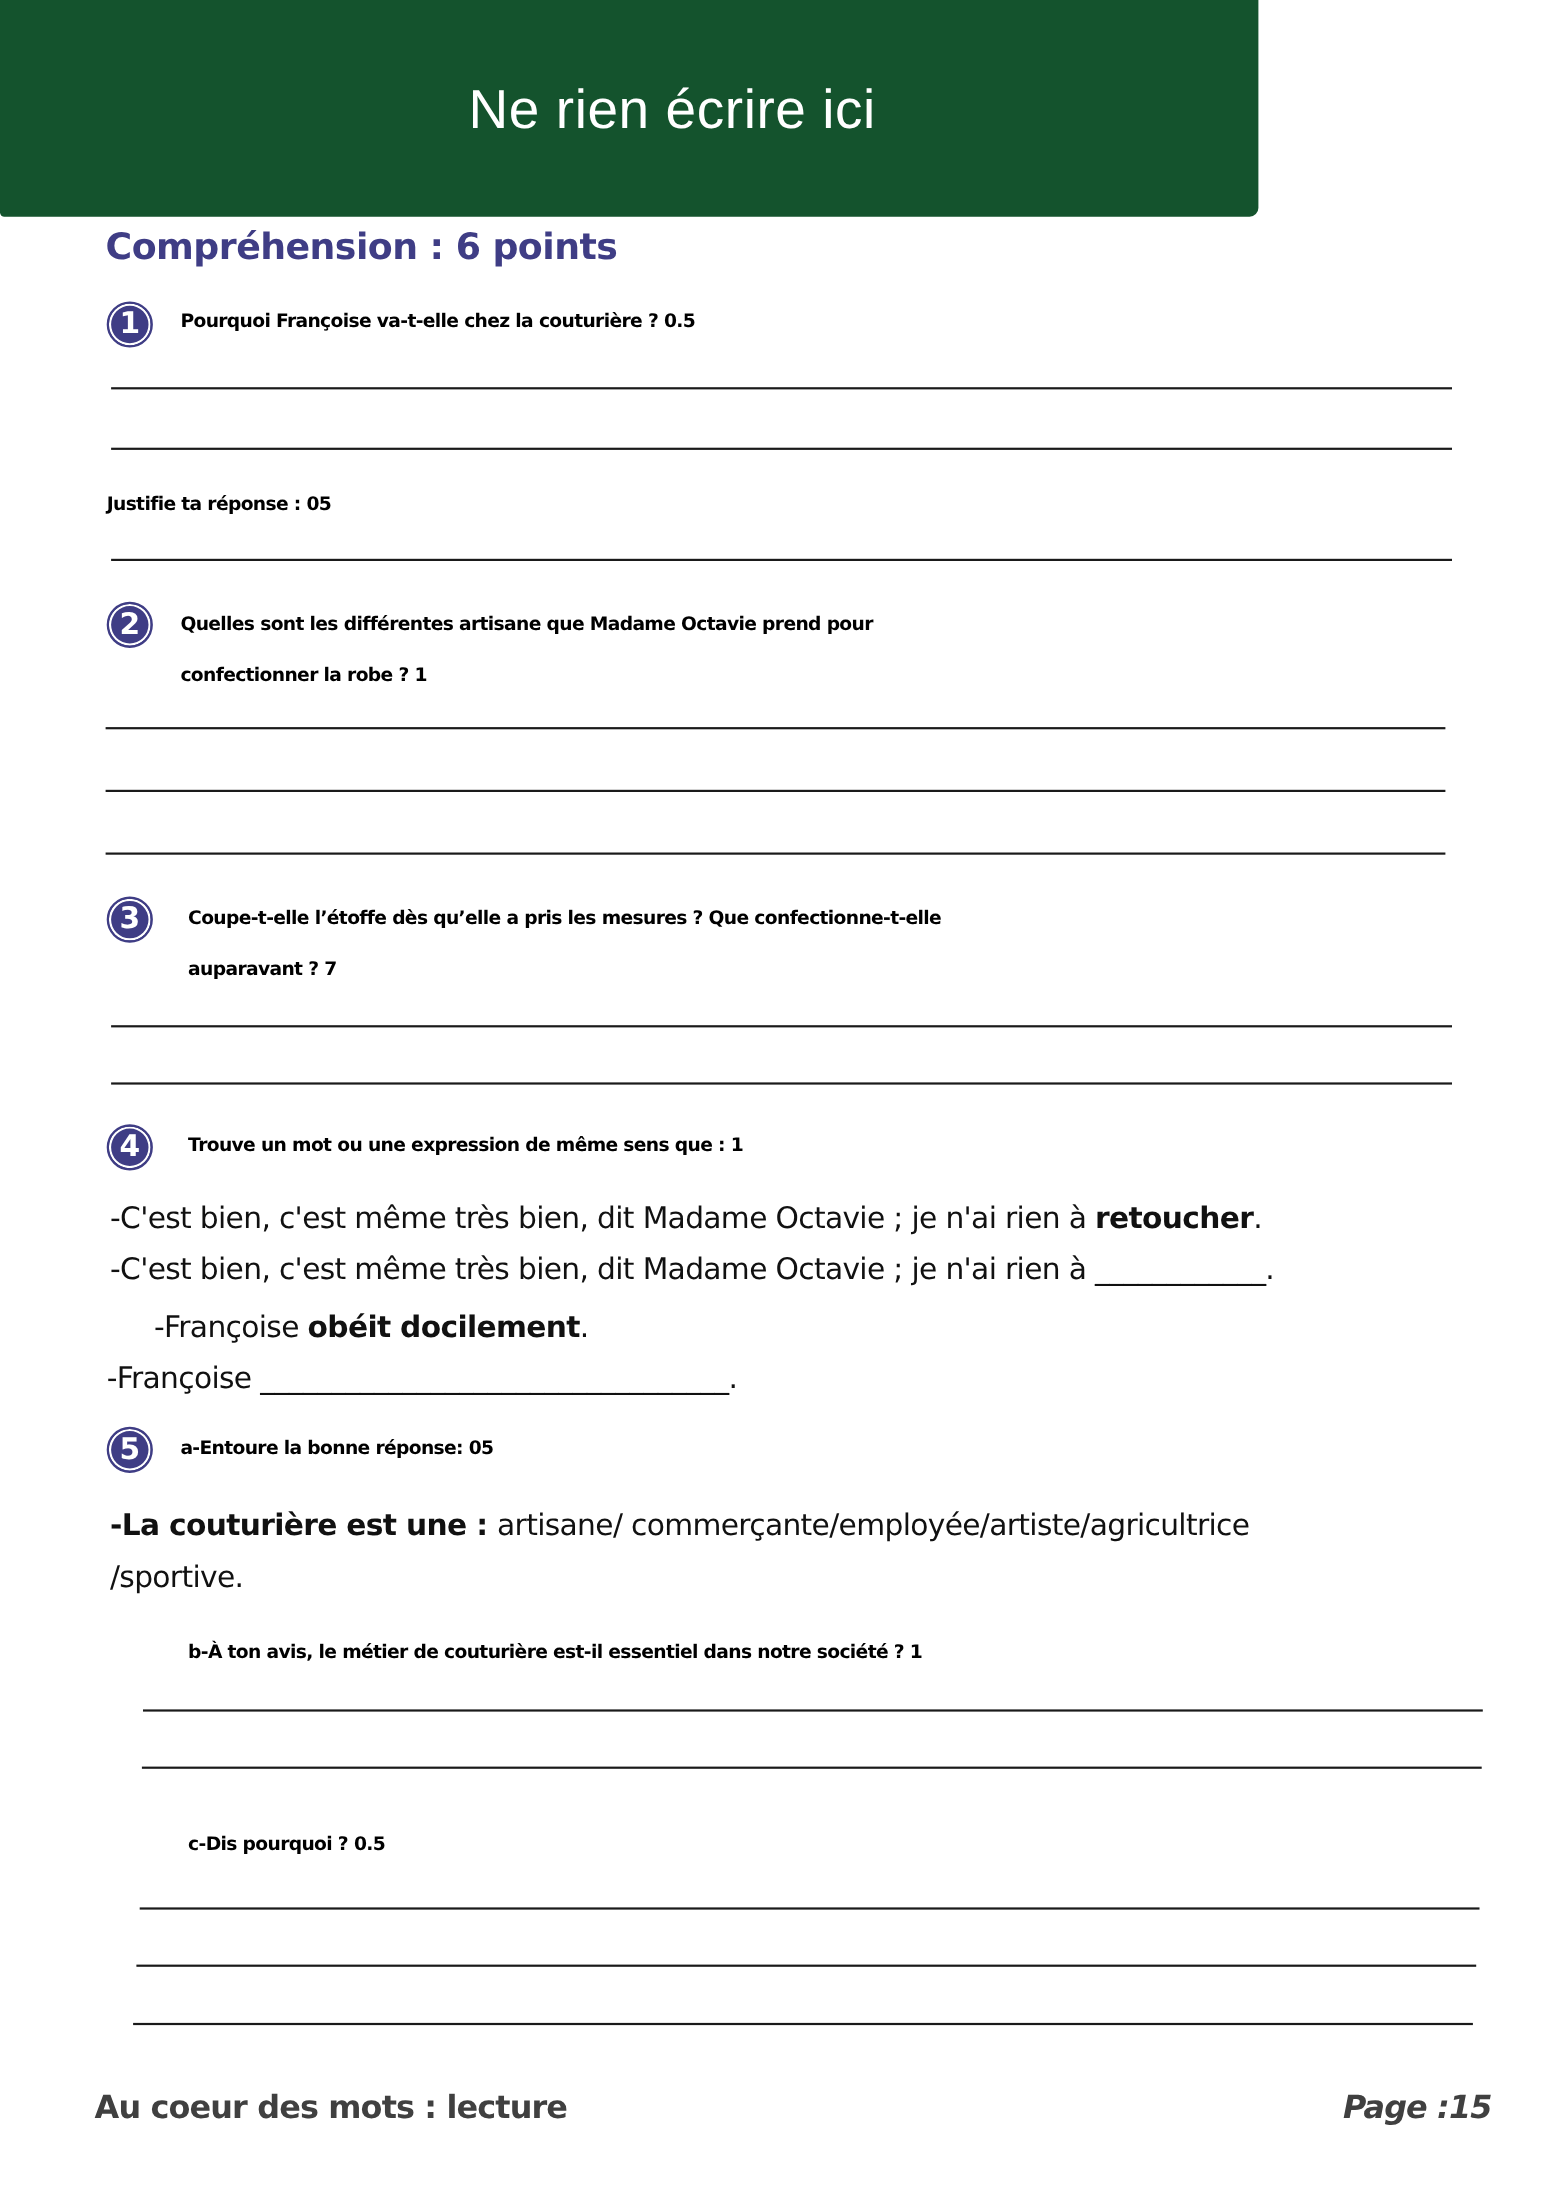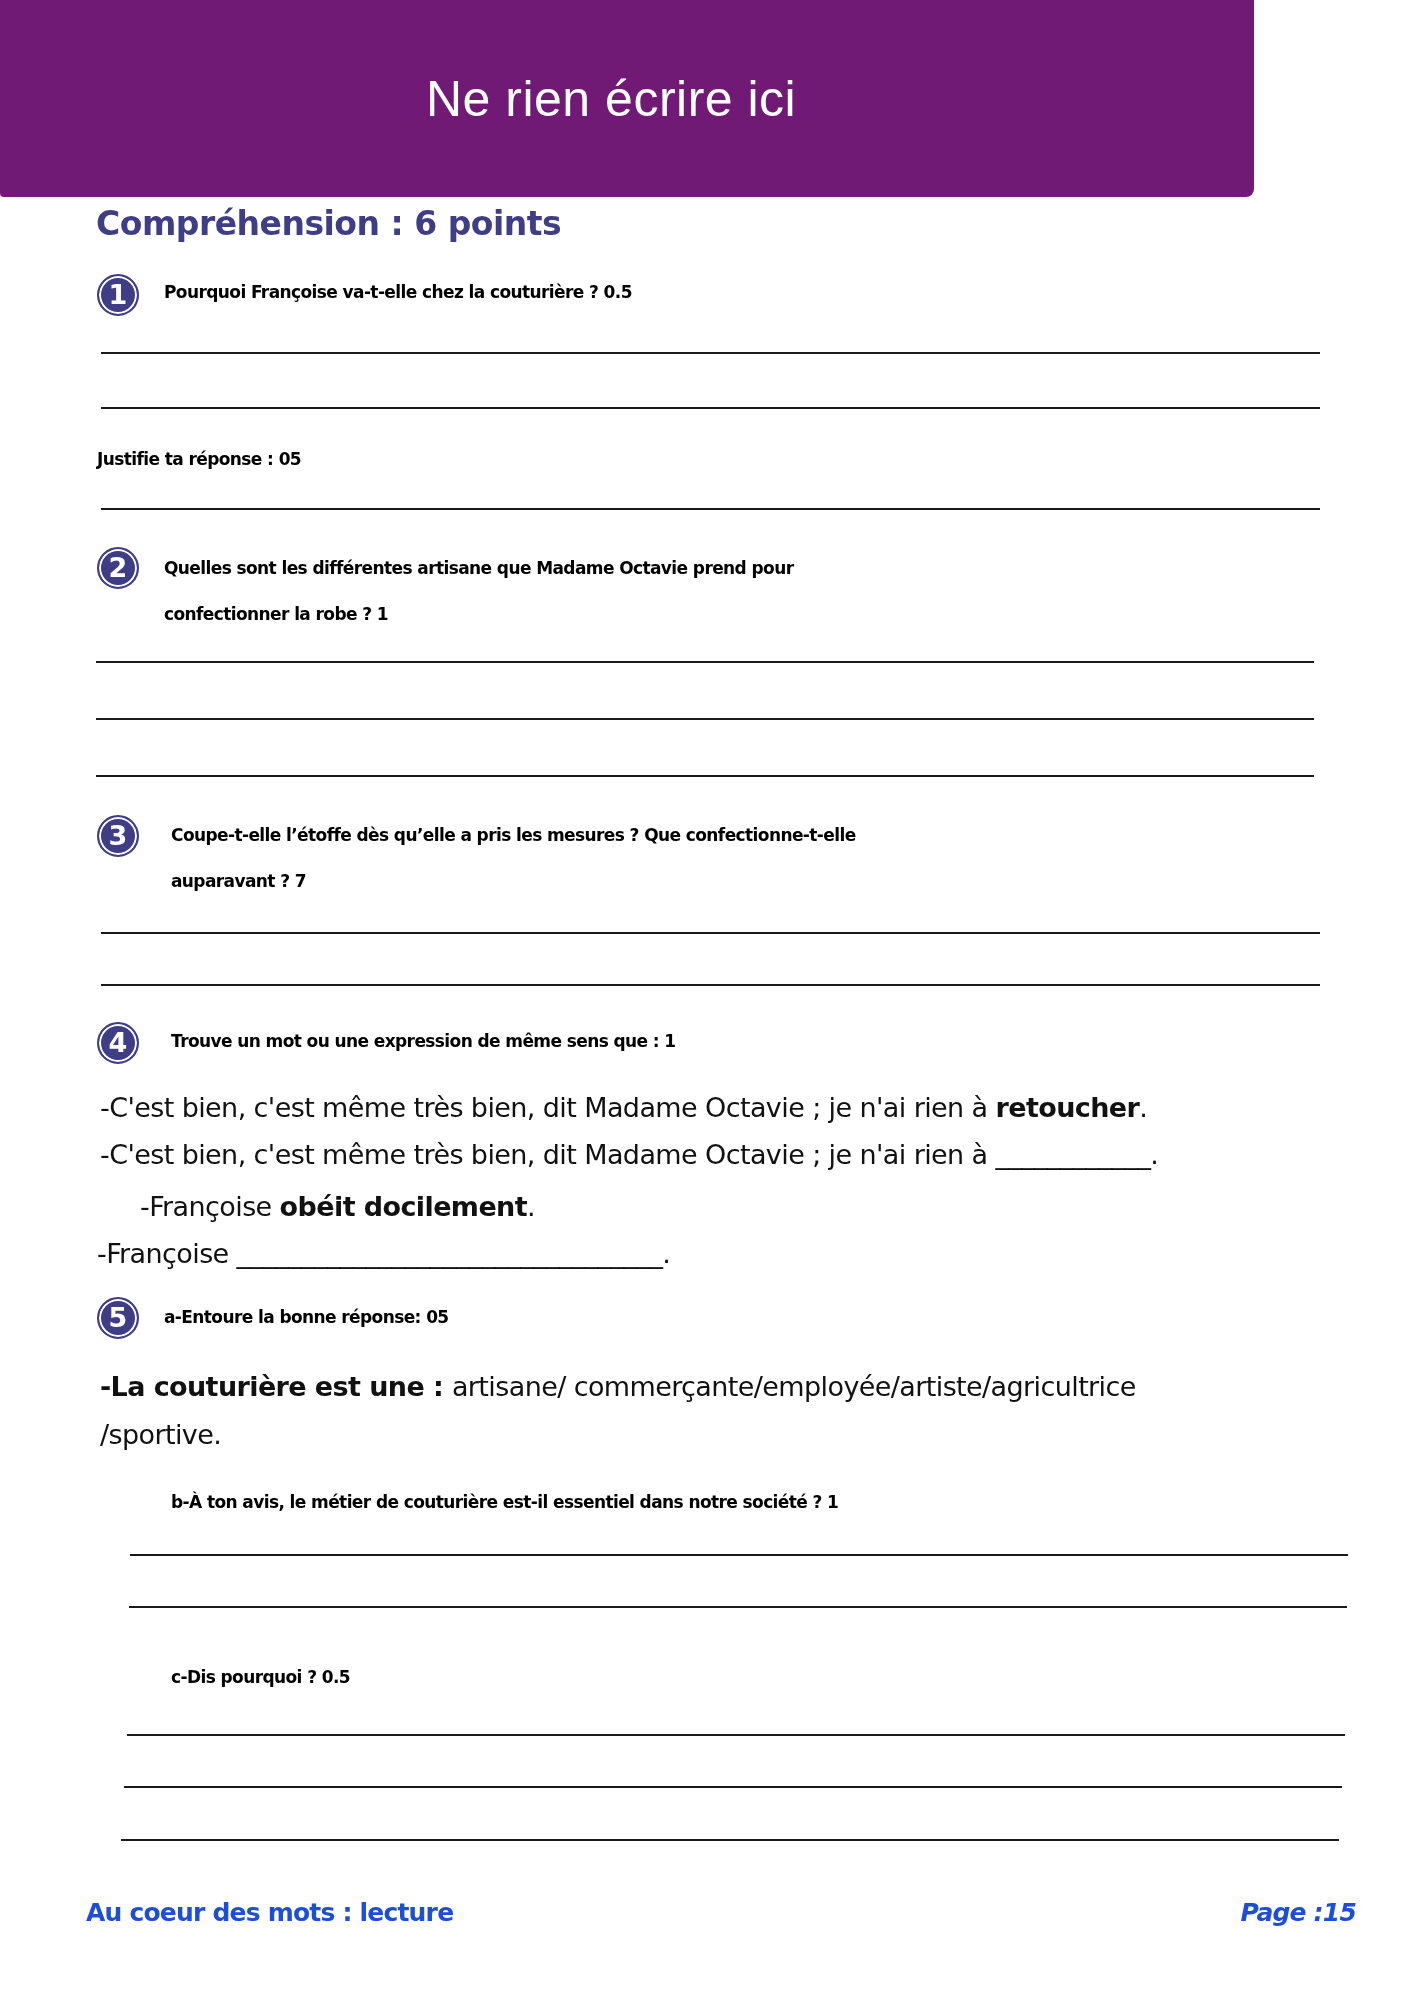--- a/index.html
+++ b/index.html
@@ -1,21 +1,21 @@
 <!DOCTYPE html>
 <html><head>
 <meta charset="utf-8">
 <style>
   * { box-sizing: border-box; margin: 0; padding: 0; }
   html, body { width: 1414px; height: 1999px; background: #ffffff; overflow: hidden; }
   body { position: relative; font-family: "DejaVu Sans", sans-serif; color: #000; }
 
   .header {
-    position: absolute; left: 0; top: 0; width: 1254px; height: 197px;
-    background: #701a75; border-bottom-right-radius: 8px; border-bottom-left-radius: 4px;
+    position: absolute; left: 0; top: 0; width: 1144px; height: 197px;
+    background: #14532d; border-bottom-right-radius: 8px; border-bottom-left-radius: 4px;
   }
   .header-title {
     position: absolute; left: 426px; top: 70px;
     font-family: "Liberation Sans", sans-serif; font-size: 50px; color: #ffffff;
     letter-spacing: 0.5px;
   }
 
   .section-title {
     position: absolute; left: 96px; top: 204px;
     font-family: "DejaVu Sans", sans-serif; font-weight: bold; font-size: 33px;
@@ -40,21 +40,21 @@
     line-height: 36px; letter-spacing: -0.6px; color: #111; white-space: nowrap;
   }
   .body-text b { font-weight: bold; }
 
   .answer-line {
     position: absolute; height: 2px; background: #1a1a1a;
   }
 
   .footer-left, .footer-right {
     position: absolute; top: 1898px; font-family: "DejaVu Sans", sans-serif;
-    font-weight: bold; font-size: 25px; color: #1d4ed8; letter-spacing: -0.8px;
+    font-weight: bold; font-size: 29px; color: #404040; letter-spacing: -0.8px;
   }
   .footer-left { left: 86px; }
   .footer-right { right: 58px; font-style: italic; }
 </style>
 </head>
 <body>
 
 <div class="header">
   <div class="header-title">Ne rien écrire ici</div>
 </div>

